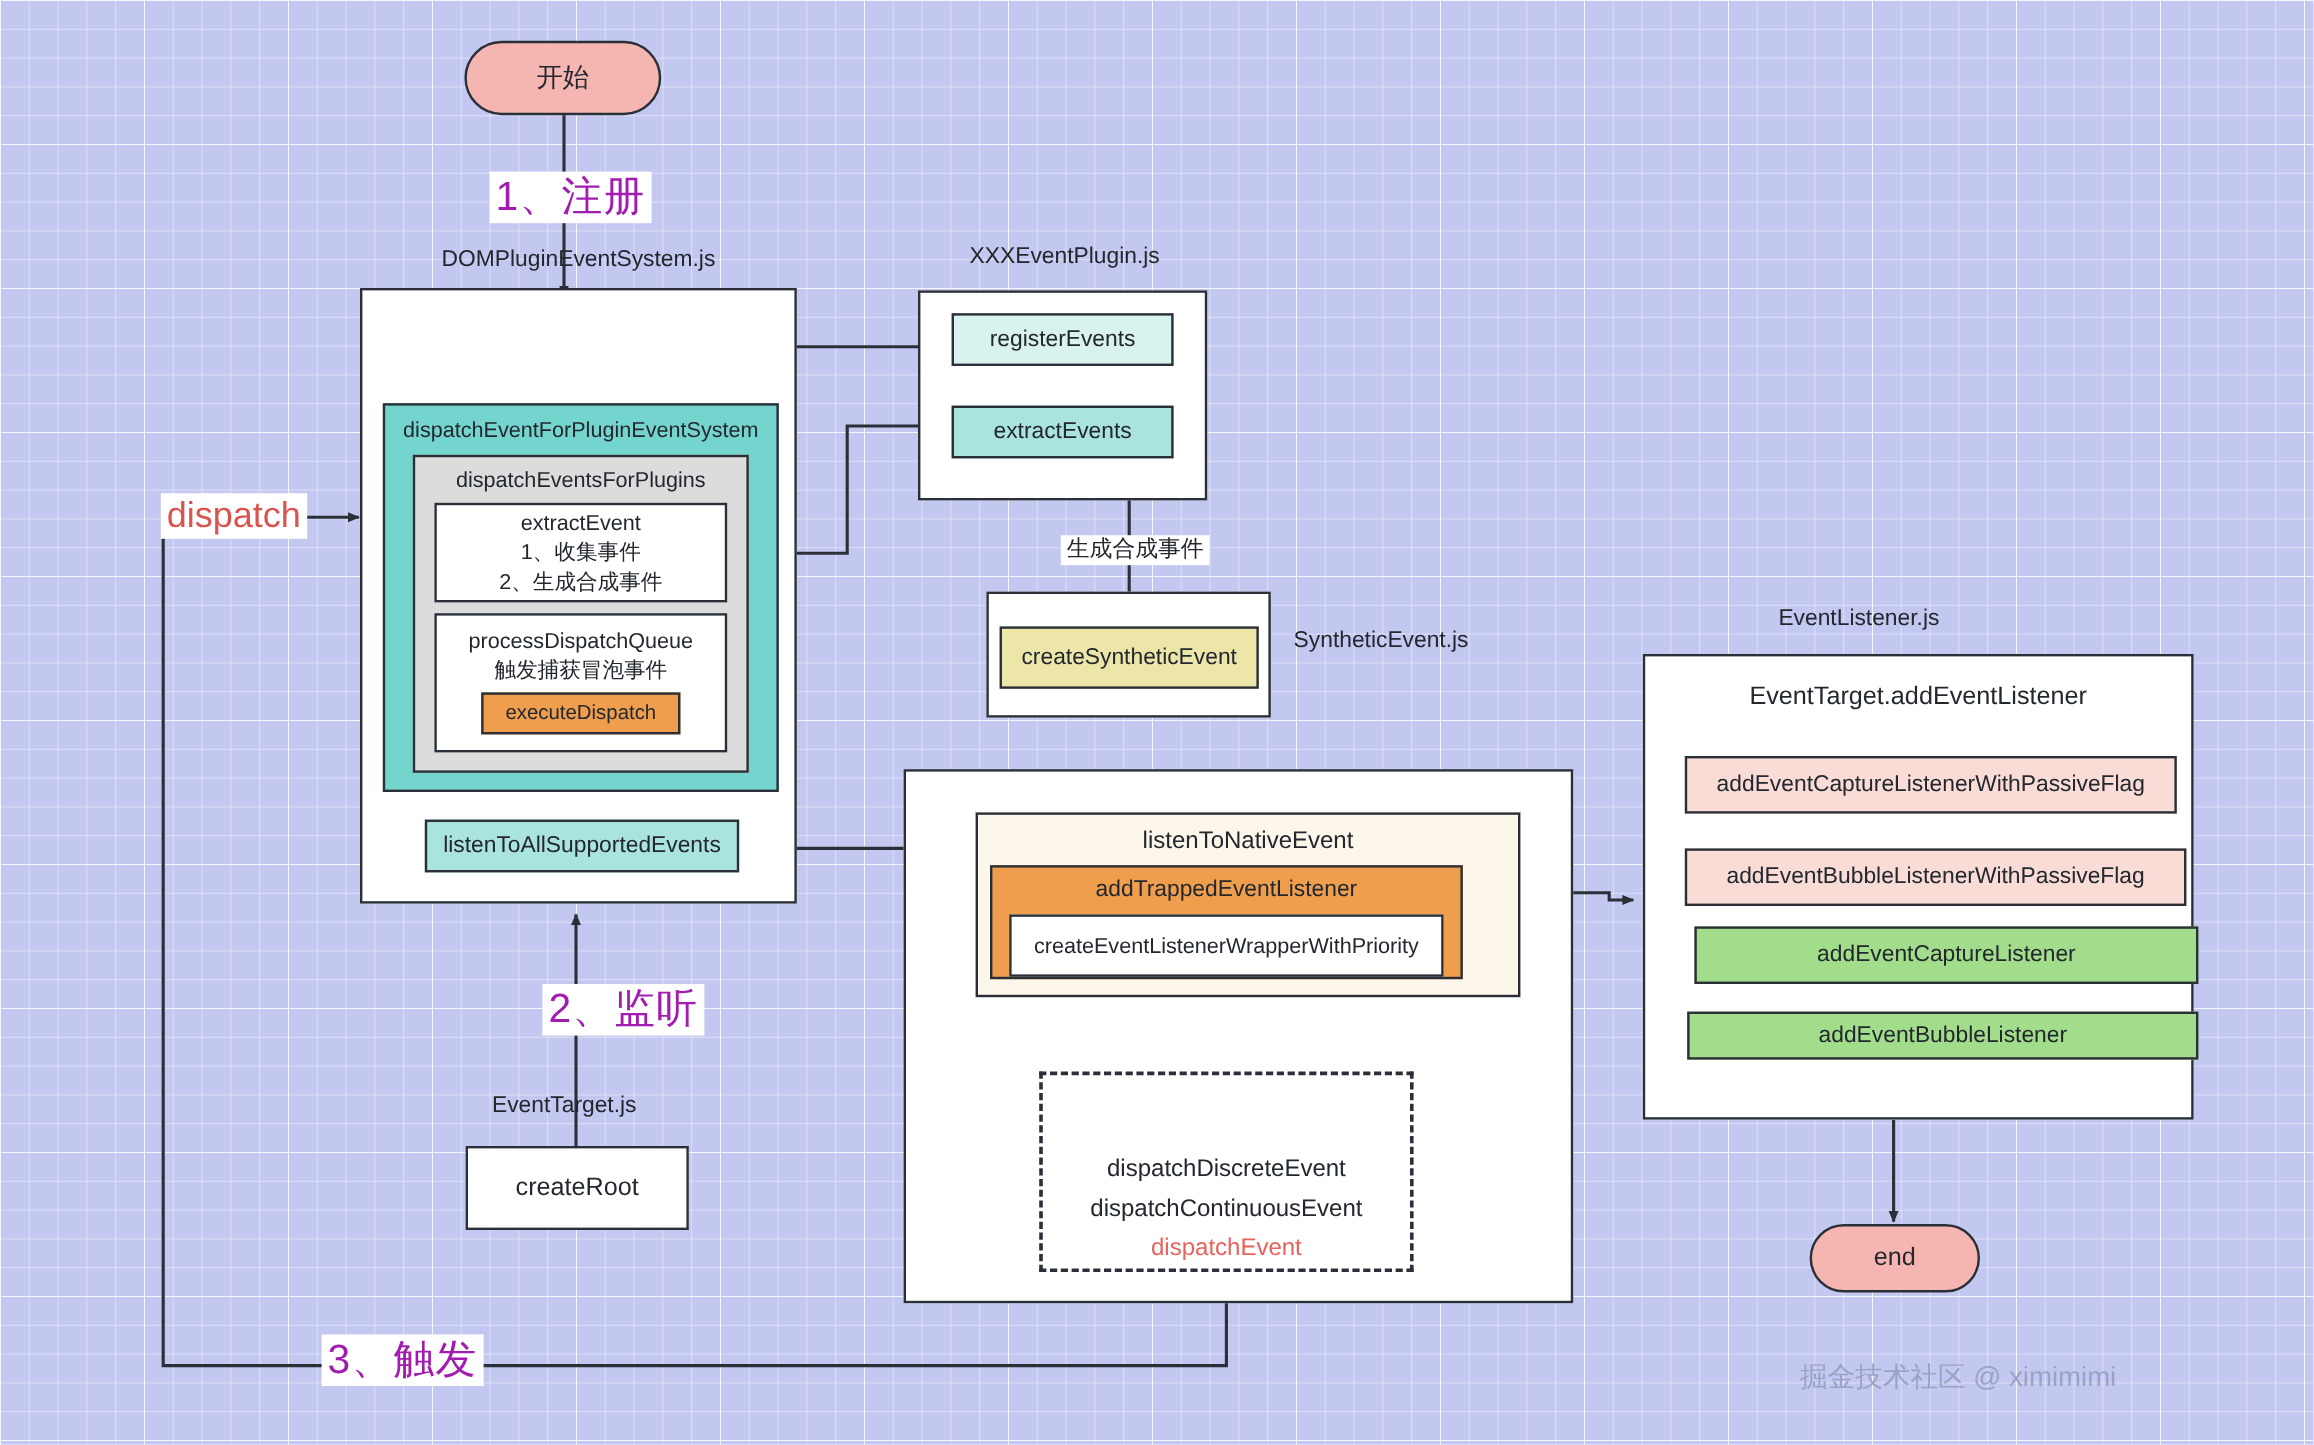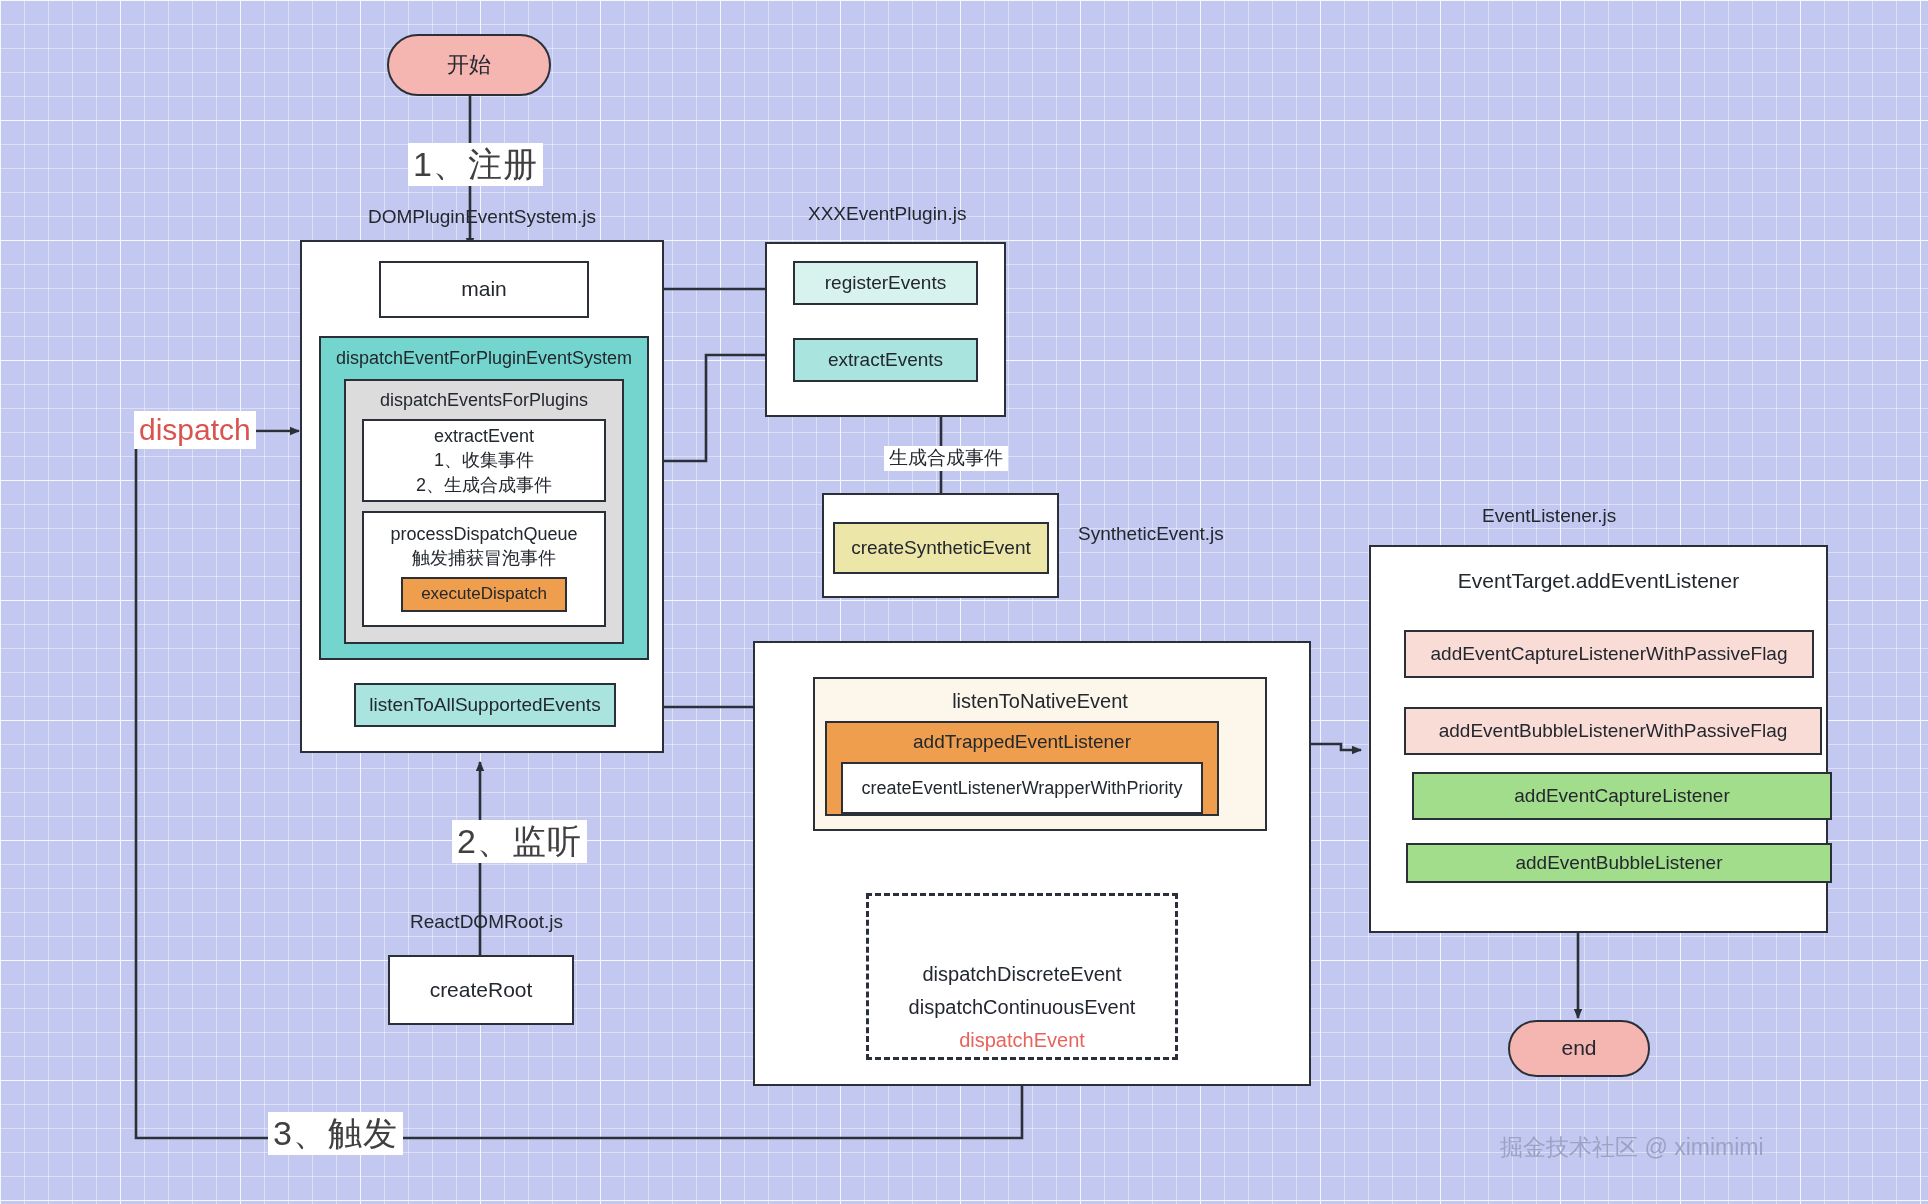--- a/index.html
+++ b/index.html
@@ -58,21 +58,21 @@
     font-size: 19px;
   }
   .edge-label {
     position: absolute;
     background: #ffffff;
     white-space: nowrap;
     padding: 1px 5px;
     line-height: 1.2;
   }
   .red-label {
-    color: #404040;
+    color: #a21caf;
     font-size: 34px;
     letter-spacing: 1px;
   }
   .red-label-sm {
     color: #d9534f;
     font-size: 30px;
   }
   .terminator {
     border-radius: 999px;
     background: #f5b5b1;
@@ -165,23 +165,20 @@
   <div class="edge-label red-label-sm" style="left:134px; top:411px;">
     <span>dispatch</span>
   </div>
 
   <div class="filelabel" style="left:348px; top:206px;margin-left:20px;">
     <span>DOMPluginEventSystem.js</span>
   </div>
 
   <div class="grp white" style="left:300px; top:240px; width:364px; height:513px;"></div>
 
-  <div class="node white" style="left:379px; top:261px; width:210px; height:57px; font-size:21px;">
-    <span>main</span>
-  </div>
 
   <div class="grp teal-strong" style="left:319px; top:336px; width:330px; height:324px;">
     <div class="grp-title" style="top:10px; font-size:18px;">
       <span>dispatchEventForPluginEventSystem</span>
     </div>
   </div>
 
   <div class="grp grey" style="left:344px; top:379px; width:280px; height:265px;">
     <div class="grp-title" style="top:9px; font-size:18px;">
       <span>dispatchEventsForPlugins</span>
@@ -294,21 +291,21 @@
 
   <div class="node terminator" style="left:1508px; top:1020px; width:142px; height:57px; font-size:21px;">
     <span>end</span>
   </div>
 
   <div class="edge-label red-label" style="left:452px; top:820px;">
     <span>2、监听</span>
   </div>
 
   <div class="filelabel" style="left:410px; top:911px;">
-    <span>ReactDOMRoot.js</span>
+    <span>EventTarget.js</span>
   </div>
 
   <div class="node white" style="left:388px; top:955px; width:186px; height:70px; font-size:21px;">
     <span>createRoot</span>
   </div>
 
   <div class="edge-label red-label" style="left:268px; top:1112px;">
     <span>3、触发</span>
   </div>
 

